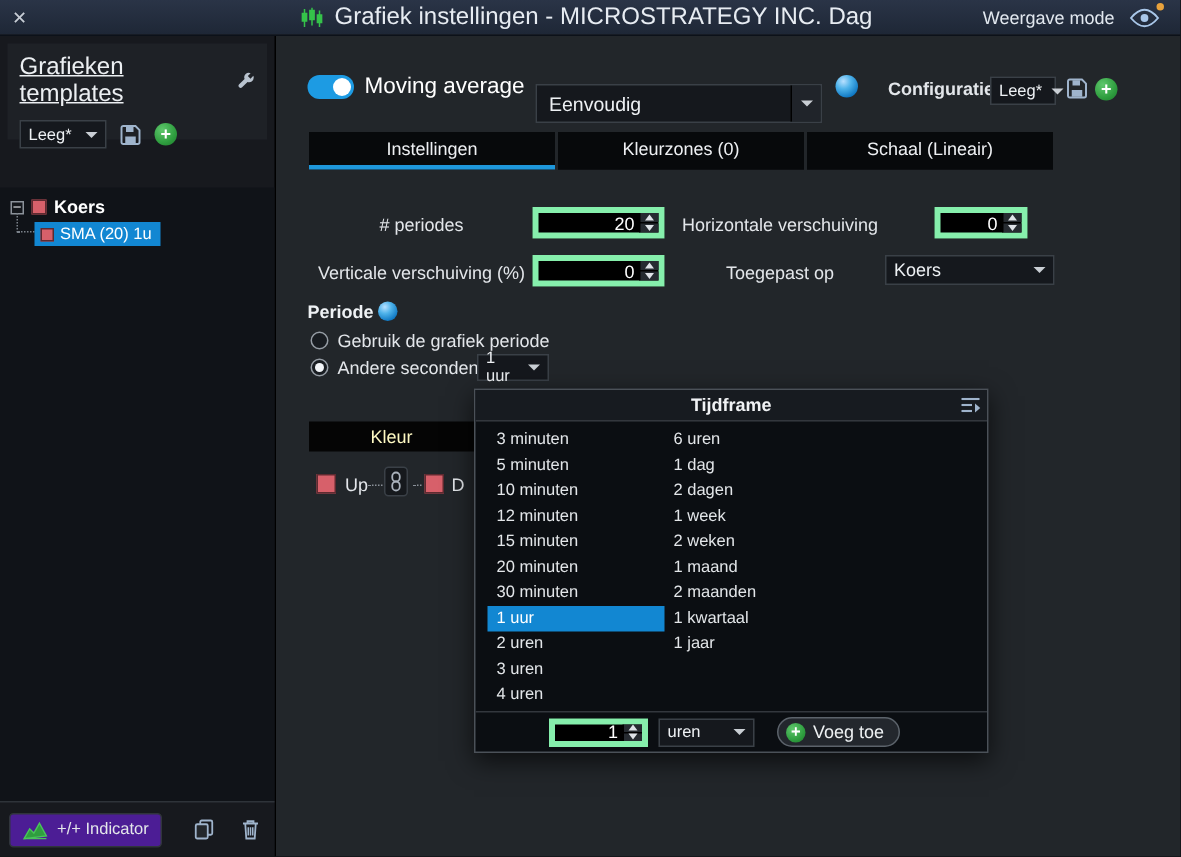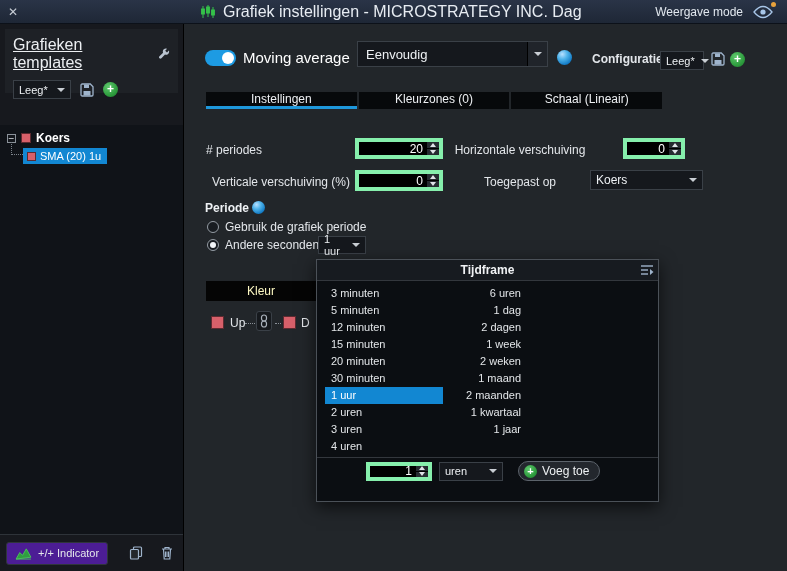--- a/index.html
+++ b/index.html
@@ -66,35 +66,35 @@
   
   .main { position:absolute; left:185px; top:24px; right:0; bottom:0; background:#22262a; }
   .main > * { position:absolute; }
   .toggle { left:20px; top:26px; width:31px; height:16px; border-radius:8px; background:#1d9be3; }
   .toggle::after { content:""; position:absolute; width:12px; height:12px; border-radius:50%; background:#fff; top:2px; right:2px; }
   .ma-label { left:58px; top:25px; font-size:15px; color:#ffffff; }
   .select.big { padding:0 0 0 8px; font-size:13px; gap:0; }
   .arrowbox { align-self:stretch; width:20px; background:#20242a; border-left:1px solid #000;
               display:flex; align-items:center; justify-content:center; margin-left:auto; }
   .arrowbox .chev { margin:0; width:0; height:0; border-left:4px solid transparent; border-right:4px solid transparent; border-top:4px solid #c9ced4; }
-  .type-select { left:172px; top:17px; width:191px; height:26px; }
+  .type-select { left:172px; top:32px; width:191px; height:26px; }
   .sphere { width:15px; height:15px; border-radius:50%;
             background:radial-gradient(circle at 35% 28%, #b8e0ff 0%, #4fb3ea 35%, #1079c4 75%, #0a5a97 100%); }
   .sphere1 { left:372px; top:26px; }
   .sphere2 { left:67px; top:177px; width:13px; height:13px; }
   .config-label { left:407px; top:28px; font-weight:bold; font-size:12px; color:#eef1f4; }
   .config-select { left:475px; top:27px; width:44px; }
   .save-config { left:526px; top:28px; display:flex; }
   .add-config { left:545px; top:28px; }
-  .mtabs { left:21px; top:64px; width:456px; height:25px; display:flex; gap:2px;align-items:center; }
+  .mtabs { left:21px; top:64px; width:496px; height:25px; display:flex; gap:2px; }
   .mtab { flex:1; background:#07090b; display:flex; align-items:center; justify-content:center;
           font-size:12px; color:#eef0f3; border-bottom:3px solid #07090b; }
   .mtab.active { border-bottom-color:#1e97da; }
   .lbl { font-size:12px; color:#e3e6ea; }
-  .lbl-periods { left:21px; top:119px; width:150px; text-align:left; }
+  .lbl-periods { left:21px; top:119px; width:150px; text-align:center; }
   .lbl-hshift  { left:260px; top:119px; width:150px; text-align:center; }
   .lbl-vshift  { left:21px; top:151px; width:150px; text-align:center; }
   .lbl-applied { left:260px; top:151px; width:150px; text-align:center; }
   .numwrap { display:flex; background:#000; border:4px solid #86efac; }
   .numwrap input { flex:1; min-width:0; background:transparent; border:none; outline:none; color:#fff;
                    text-align:right; font:12px "Liberation Sans", sans-serif; padding:0 3px; }
   .spin { width:13px; border-left:1px solid #000; display:flex; flex-direction:column; }
   .spin span { flex:1; background:#262b31; position:relative; }
   .spin .up { margin-bottom:1px; }
   .spin .up::after, .spin .down::after { content:""; position:absolute; left:50%; top:50%; transform:translate(-50%,-50%); }
@@ -126,21 +126,21 @@
   .down-label { left:116px; top:292px; }
   
   .popup { left:131px; top:235px; width:343px; height:243px; background:#0b0e12; border:1px solid #4b5158;
            box-shadow:0 5px 16px rgba(0,0,0,.65); z-index:10; }
   .popup-head { height:21px; background:#171b20; border-bottom:1px solid #33373d; position:relative;
                 display:flex; align-items:center; justify-content:center; }
   .popup-title { font-weight:bold; font-size:12px; color:#f0f2f4; }
   .popup-menu { position:absolute; right:4px; top:4px; display:flex; }
   .tf-grid { display:flex; padding:4px 4px 2px 8px; }
   .tf-col { list-style:none; margin:0; padding:0; }
-  .tf-col-0 { width:125px; } .tf-col-1 { width:118px; } .tf-col-2 { width:84px;text-align:right; }
+  .tf-col-0 { width:125px; } .tf-col-1 { width:118px; } .tf-col-2 { width:84px; }
   .tf-col li { height:17px; line-height:17px; font-size:11px; color:#e3e6e9; padding:0 6px; white-space:nowrap; }
   .tf-col li.selected { background:#1287d2; color:#fff; }
   .popup-foot { border-top:1px solid #33373d; height:27px; display:flex; align-items:center; padding:0 8px; }
   .numwrap.inline { position:static; margin-left:41px; width:66px; height:19px; }
   .unit-select { width:64px; margin-left:7px; }
   .voeg-btn { margin-left:15px; height:20px; border:1px solid #5c636b; border-radius:10px; background:#23272d;
               display:flex; align-items:center; gap:5px; padding:0 10px 0 5px; font-size:12px; color:#eef1f3; }
 </style>
 </head>
 <body>
@@ -348,20 +348,21 @@
                 <line x1="1" y1="10" x2="8" y2="10"></line>
               </g>
               <path d="M10 5l3.5 3L10 11z" fill="#9fb4cc"></path>
             </svg>
         </span>
       </div>
       <div class="tf-grid">
           <ul class="tf-col tf-col-1">
             <li>3 minuten</li>
             <li>5 minuten</li>
+            <li>10 minuten</li>
             <li>12 minuten</li>
             <li>15 minuten</li>
             <li>20 minuten</li>
             <li>30 minuten</li>
             <li class="selected">1 uur</li>
             <li>2 uren</li>
             <li>3 uren</li>
             <li>4 uren</li>
           </ul>
           <ul class="tf-col tf-col-2">

